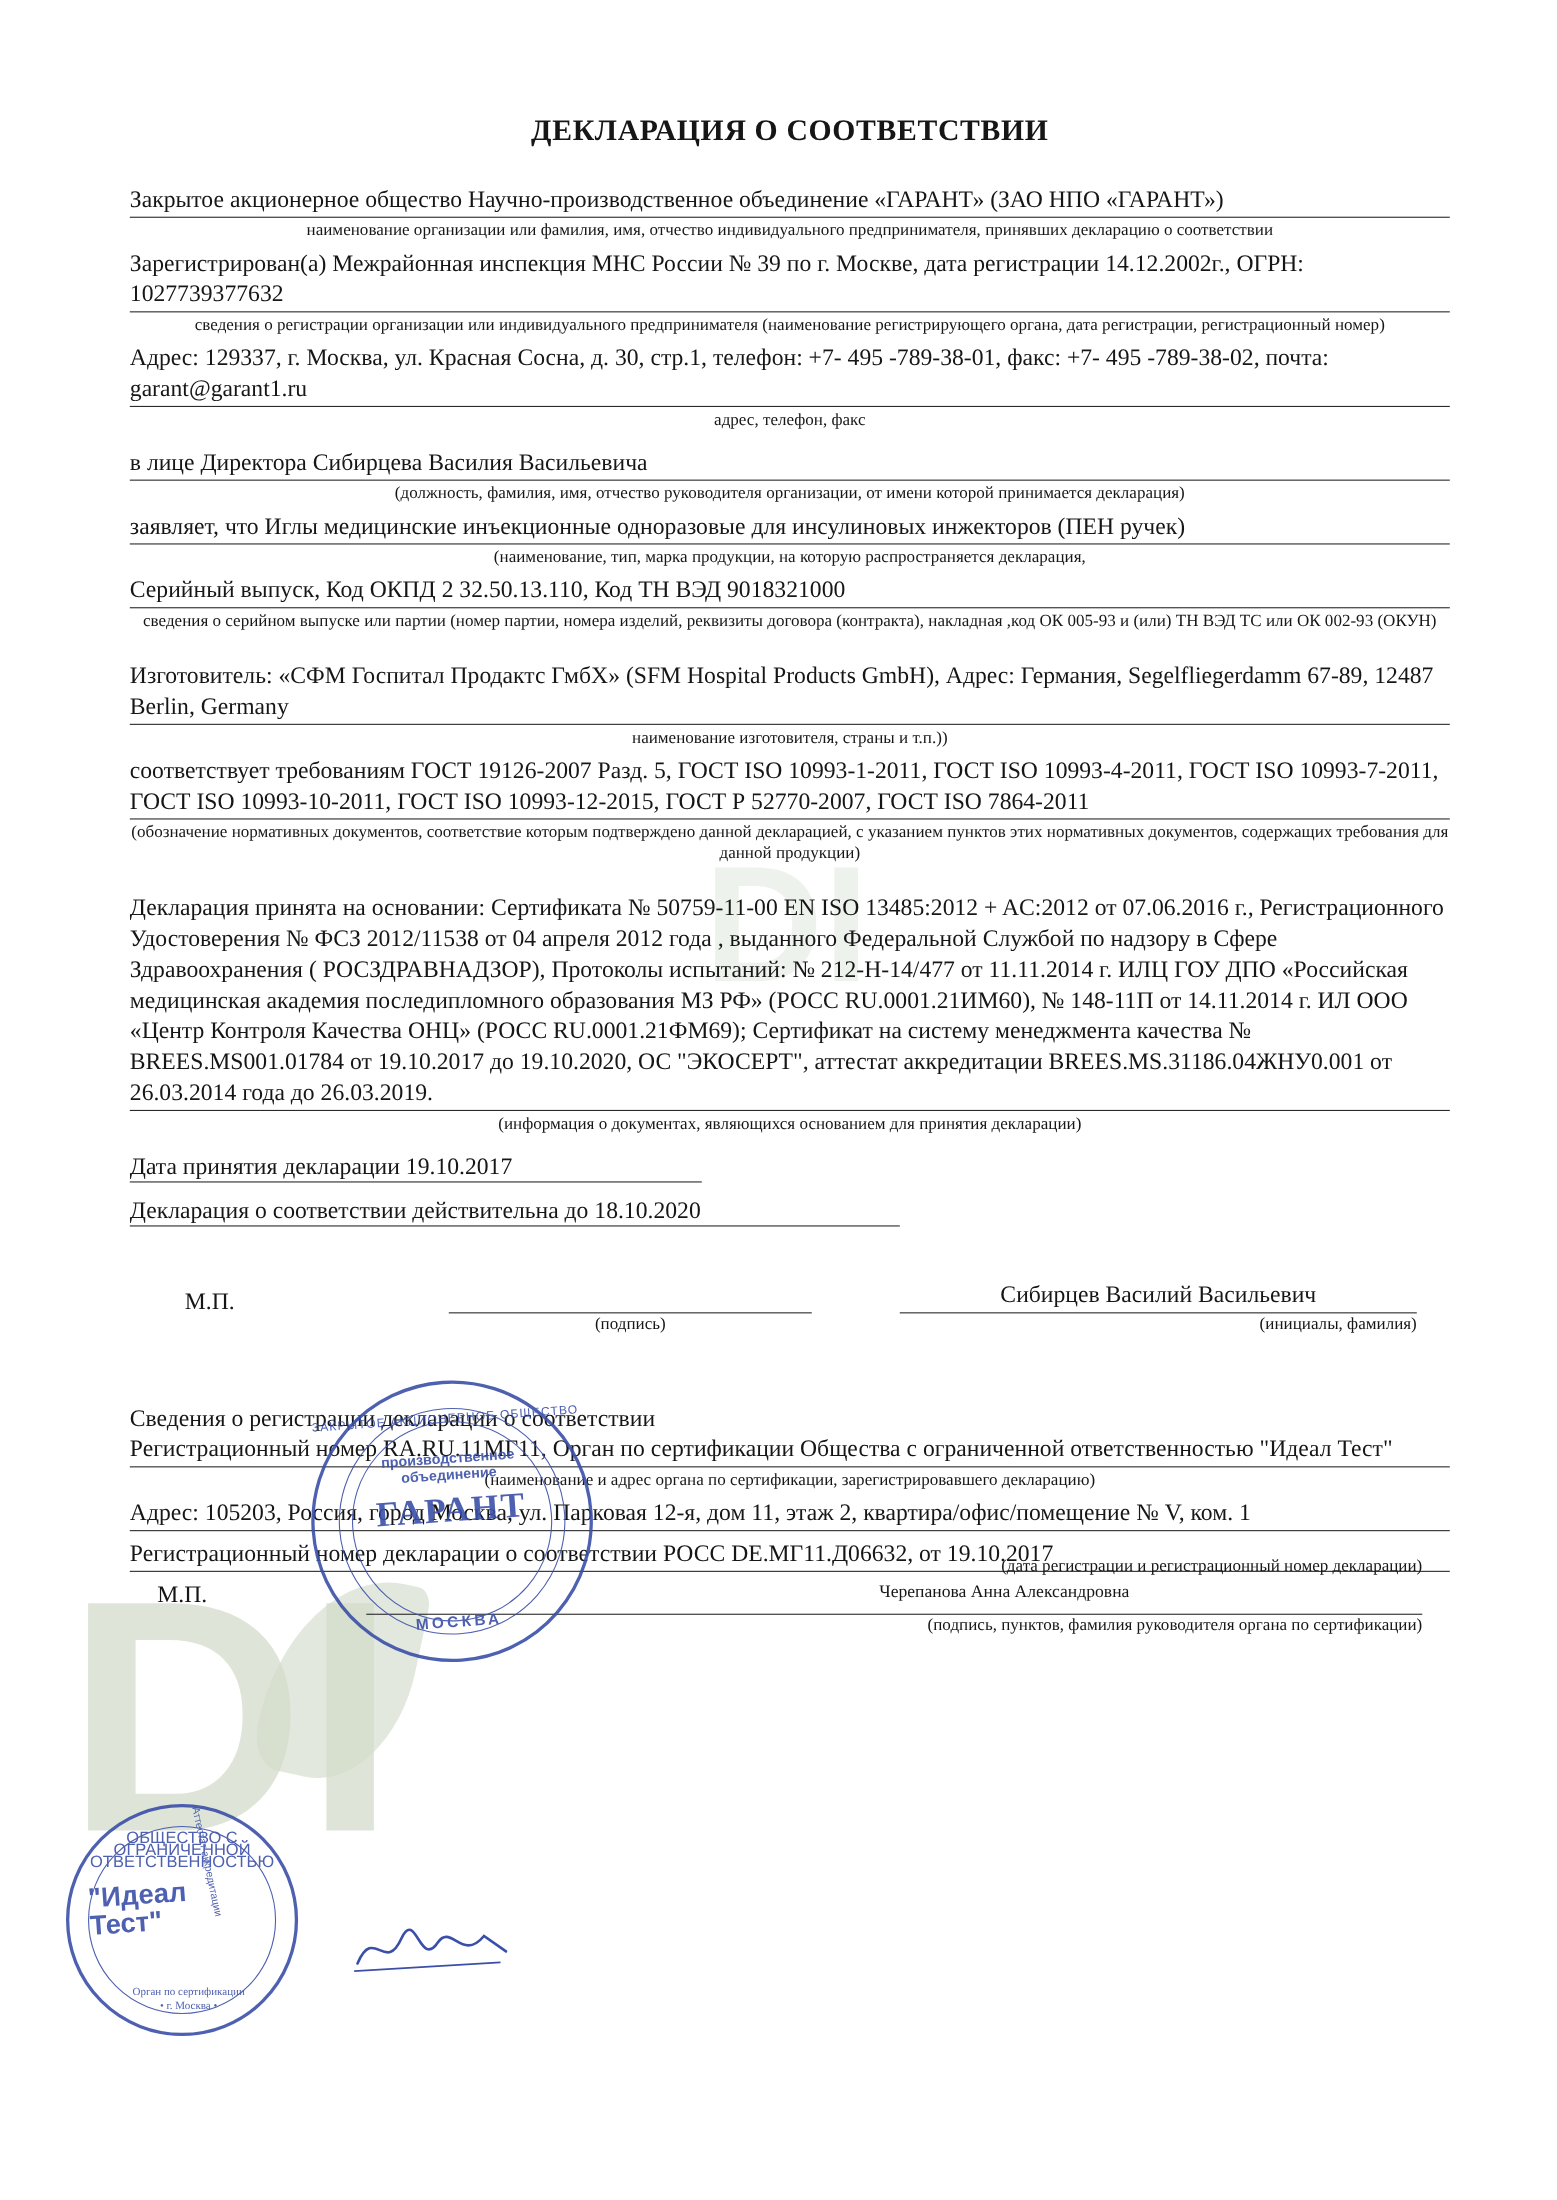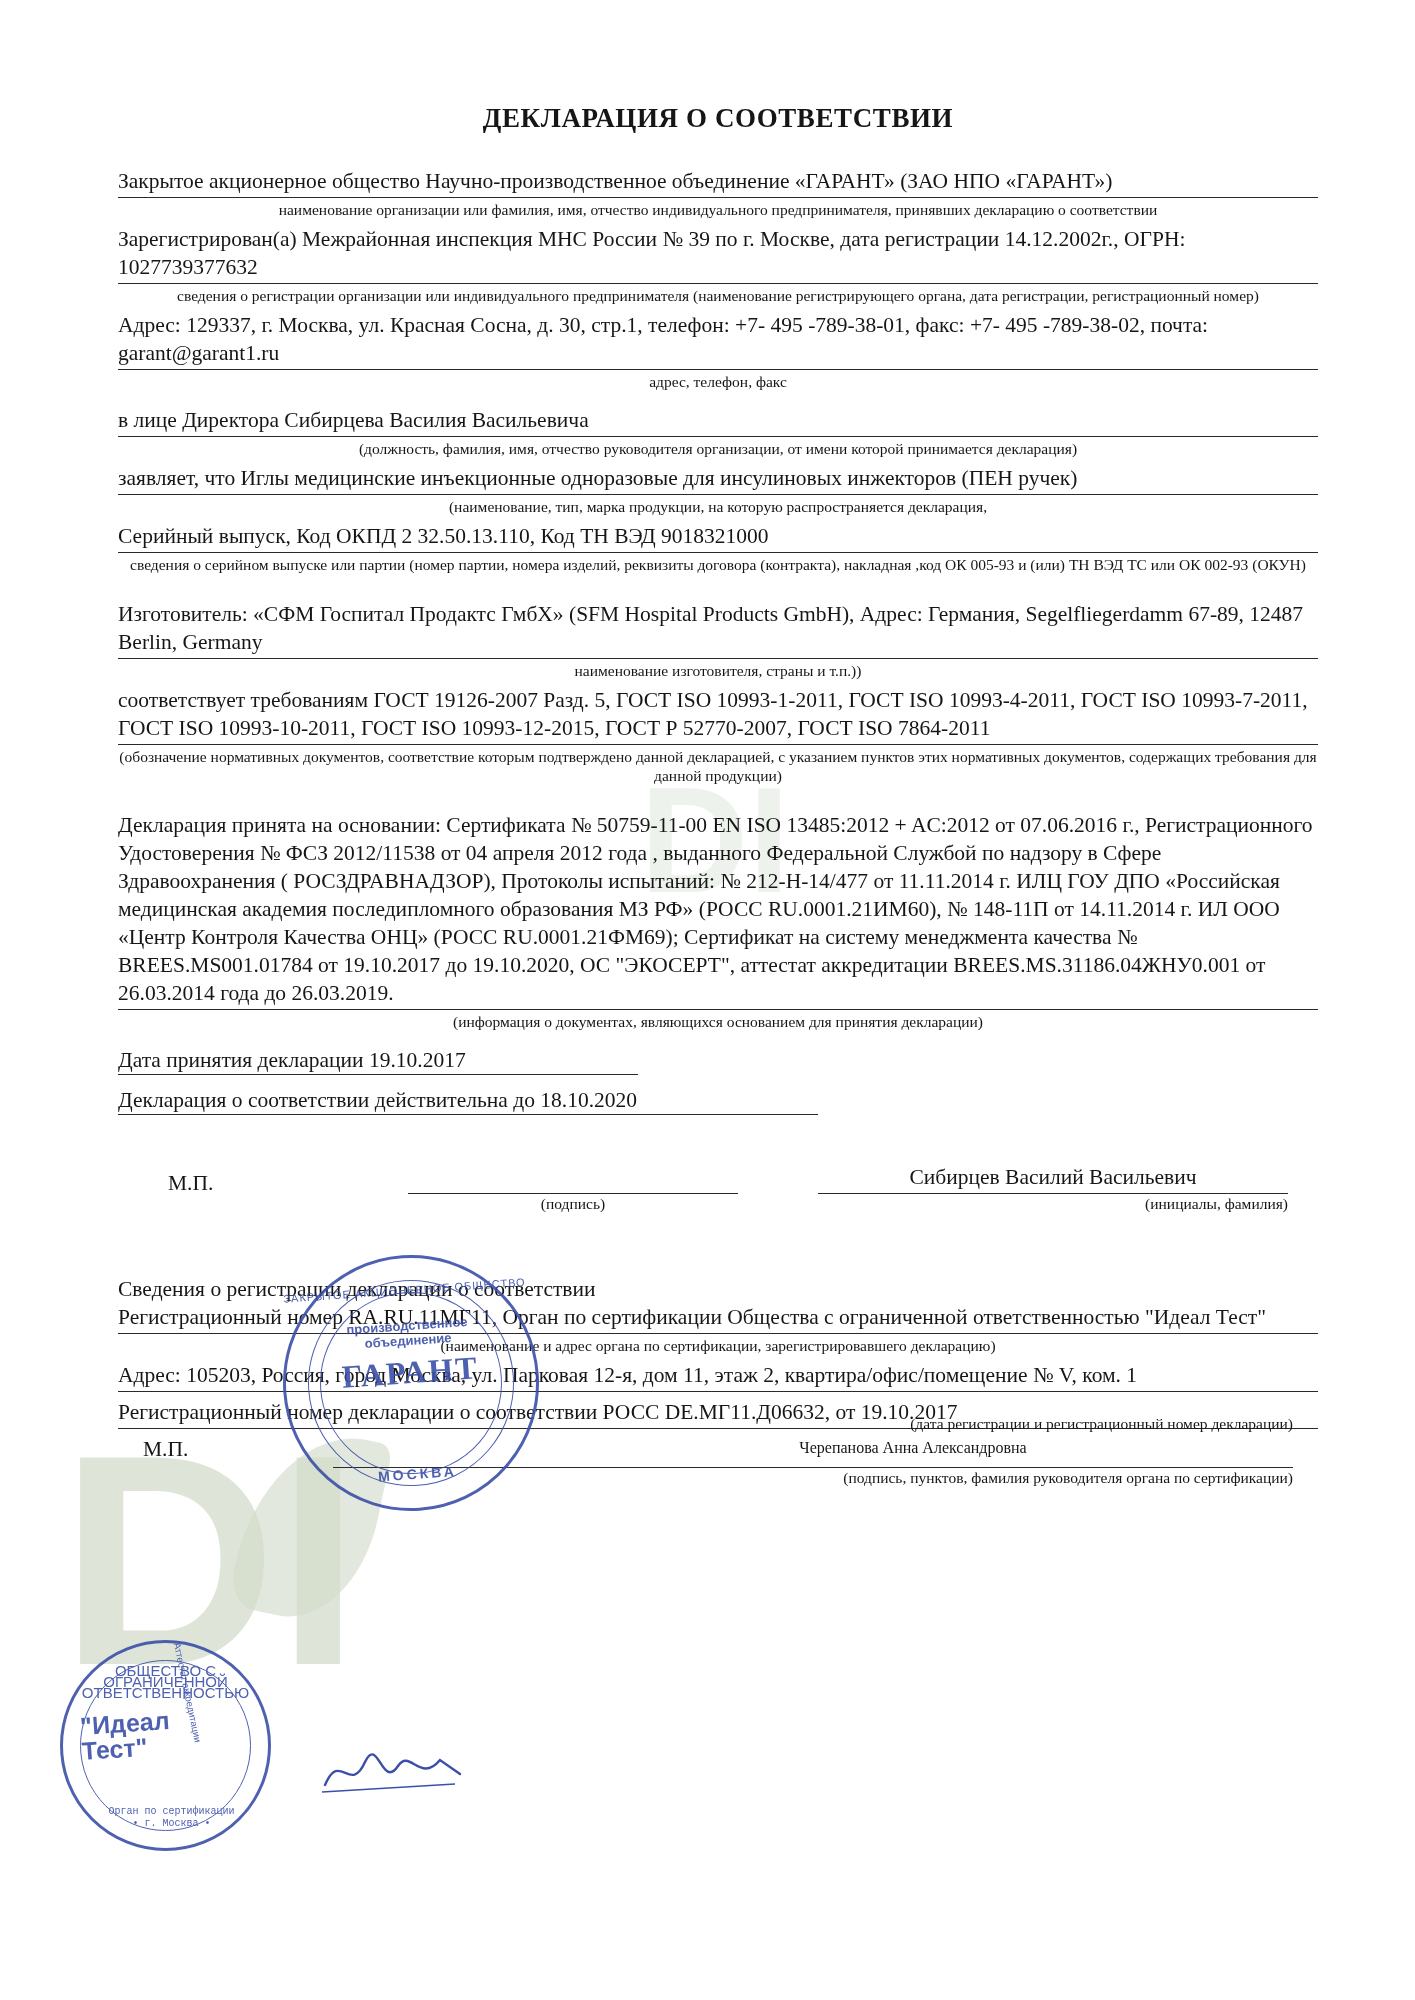--- a/index.html
+++ b/index.html
@@ -287,21 +287,21 @@
     font-family: "Liberation Sans", sans-serif;
     color: #3b4fa8;
     line-height: 11px;
   }
   .stamp-ideal .small2 {
     position: absolute;
     left: 24px; right: 12px;
     bottom: 18px;
     text-align: center;
     font-size: 10px;
-    font-family: Liberation Mono, monospace;
+    font-family: Liberation Serif, serif;
     color: #3b4fa8;
     line-height: 12px;
   }
   .stamp-ideal .vert-right {
     position: absolute;
     right: 30px;
     top: 44px;
     font-size: 9.5px;
     font-family: "Liberation Sans", sans-serif;
     color: #3b4fa8;

